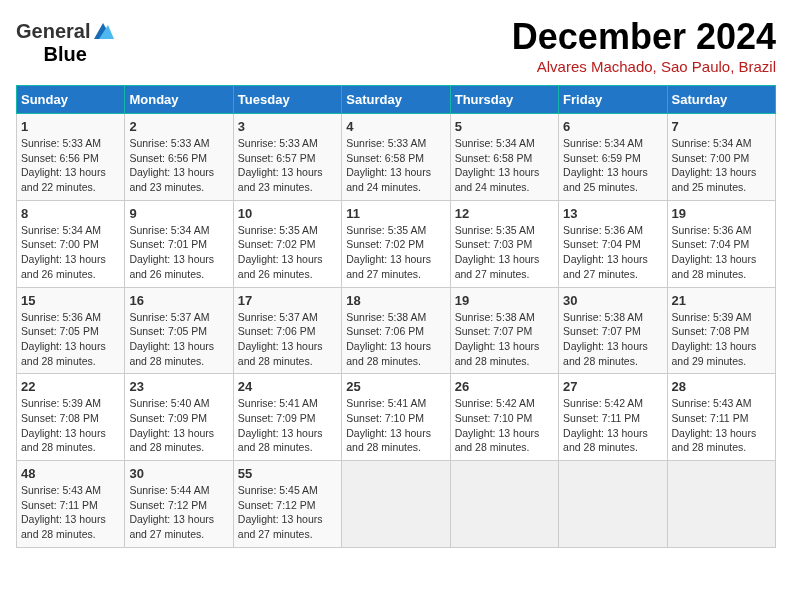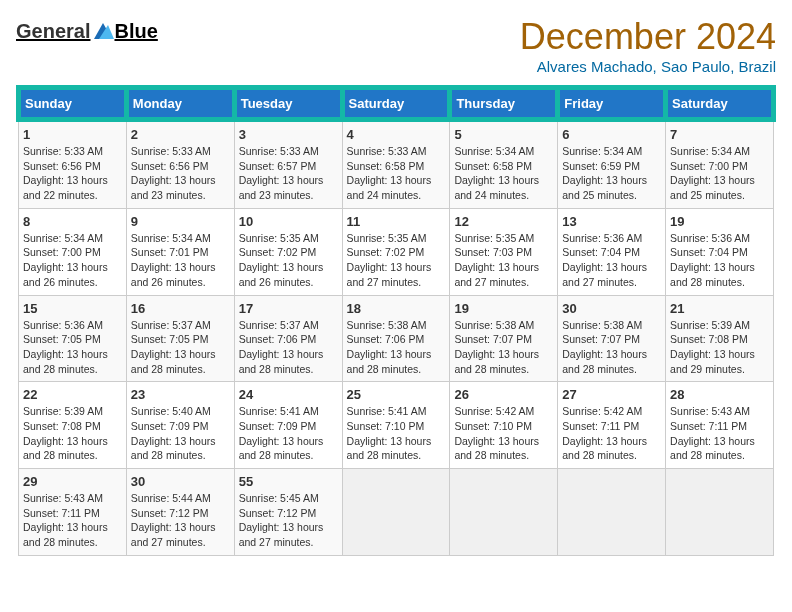--- a/index.html
+++ b/index.html
@@ -11,24 +11,23 @@
       padding: 16px;
     }
     .header {
       display: flex;
       justify-content: space-between;
       align-items: flex-start;
       margin-bottom: 10px;
     }
     .logo {
       display: flex;
-      flex-direction: row;
+      flex-direction: column;
       align-items: center;
       margin-top: 4px;
-      text-decoration: underline;
     }
     .logo-text {
       display: flex;
       align-items: center;
     }
     .logo-general {
       font-size: 20px;
       font-weight: bold;
       color: #333;
     }
@@ -40,40 +39,40 @@
     .logo-icon {
       width: 22px;
       height: 22px;
       margin-left: 2px;
     }
     .title-area {
       text-align: right;
     }
     .month-title {
       font-size: 36px;
-      font-weight: normal;
-      color: #a16207;
+      font-weight: bold;
+      color: #000000;
     }
     .location {
       font-size: 15px;
-      color: #0369a1;
+      color: #b91c1c;
     }
     .calendar {
       width: 100%;
       border-collapse: collapse;
       font-size: 11px;
     }
     .calendar thead th {
       background-color: #2176c7;
       color: white;
       padding: 6px 4px;
       text-align: left;
       font-size: 13px;
       font-weight: bold;
-      border: 5px solid #14b8a6;
+      border: 1px solid #14b8a6;
     }
     .calendar tbody td {
       vertical-align: top;
       padding: 5px 4px;
       border: 1px solid #ccc;
       width: 108px;
       min-height: 70px;
       background: #fff;
     }
     .calendar tbody tr:nth-child(odd) td {
@@ -247,21 +246,21 @@
         <div class="day-info">Sunrise: 5:42 AM<br>Sunset: 7:11 PM<br>Daylight: 13 hours and 28 minutes.</div>
       </td>
       <td>
         <div class="day-number">28</div>
         <div class="day-info">Sunrise: 5:43 AM<br>Sunset: 7:11 PM<br>Daylight: 13 hours and 28 minutes.</div>
       </td>
     </tr>
 
     <tr>
       <td>
-        <div class="day-number">29</div>
+        <div class="day-number">48</div>
         <div class="day-info">Sunrise: 5:43 AM<br>Sunset: 7:11 PM<br>Daylight: 13 hours and 28 minutes.</div>
       </td>
       <td>
         <div class="day-number">30</div>
         <div class="day-info">Sunrise: 5:44 AM<br>Sunset: 7:12 PM<br>Daylight: 13 hours and 27 minutes.</div>
       </td>
       <td>
         <div class="day-number">55</div>
         <div class="day-info">Sunrise: 5:45 AM<br>Sunset: 7:12 PM<br>Daylight: 13 hours and 27 minutes.</div>
       </td>

